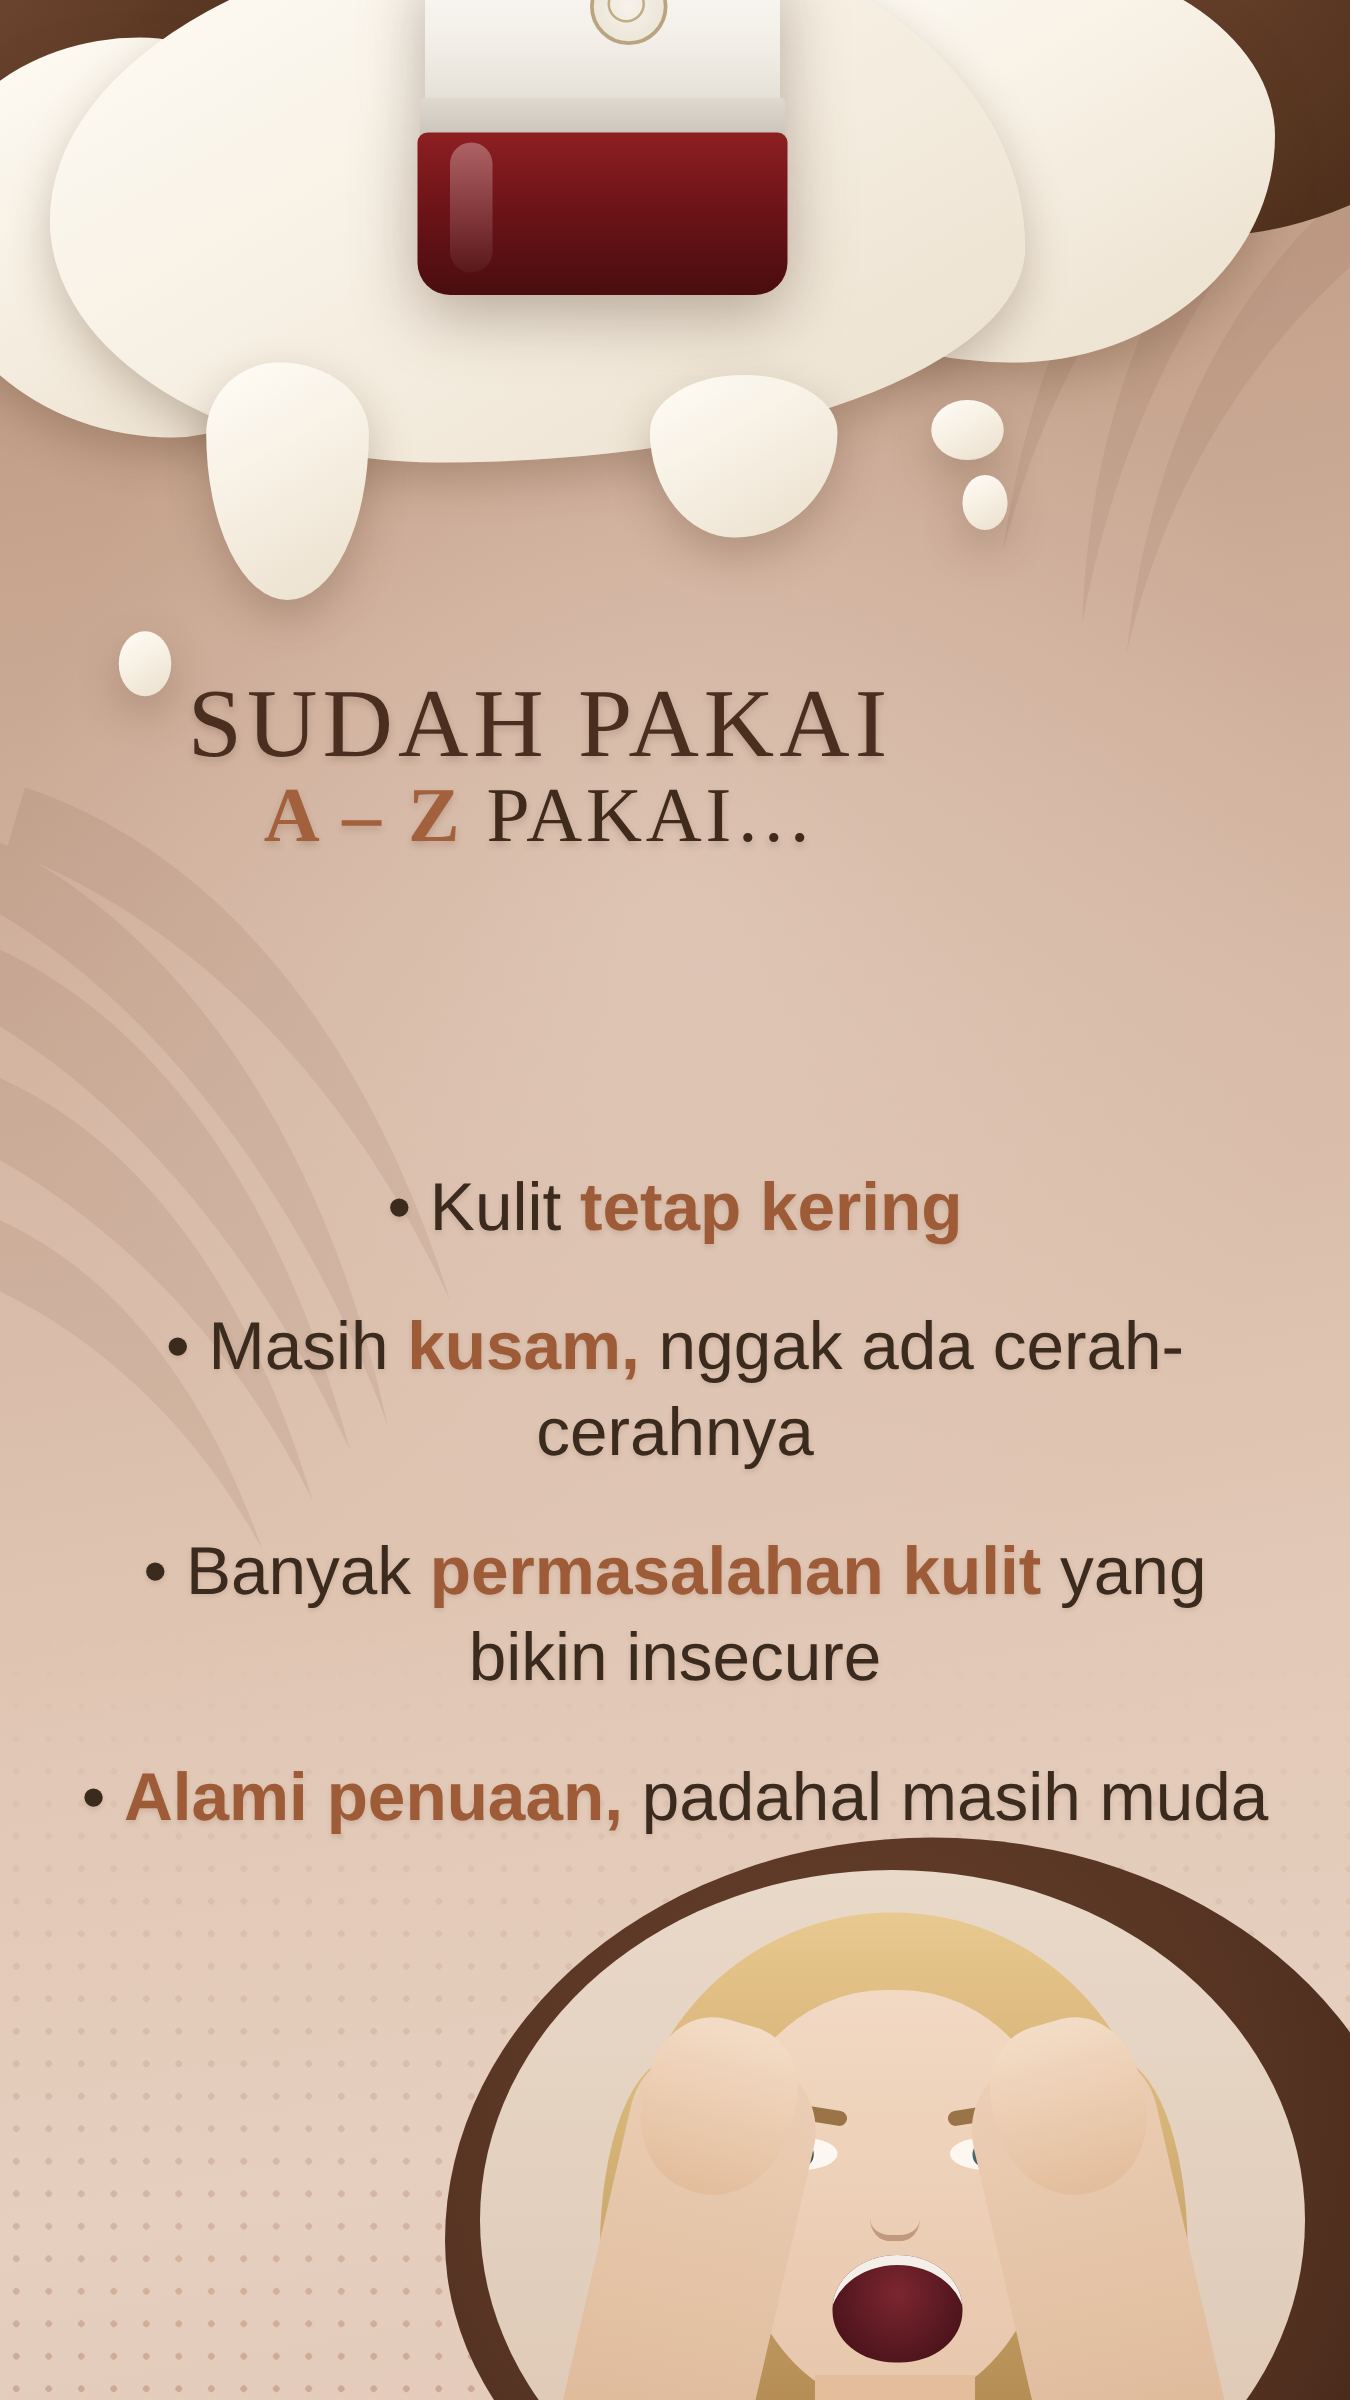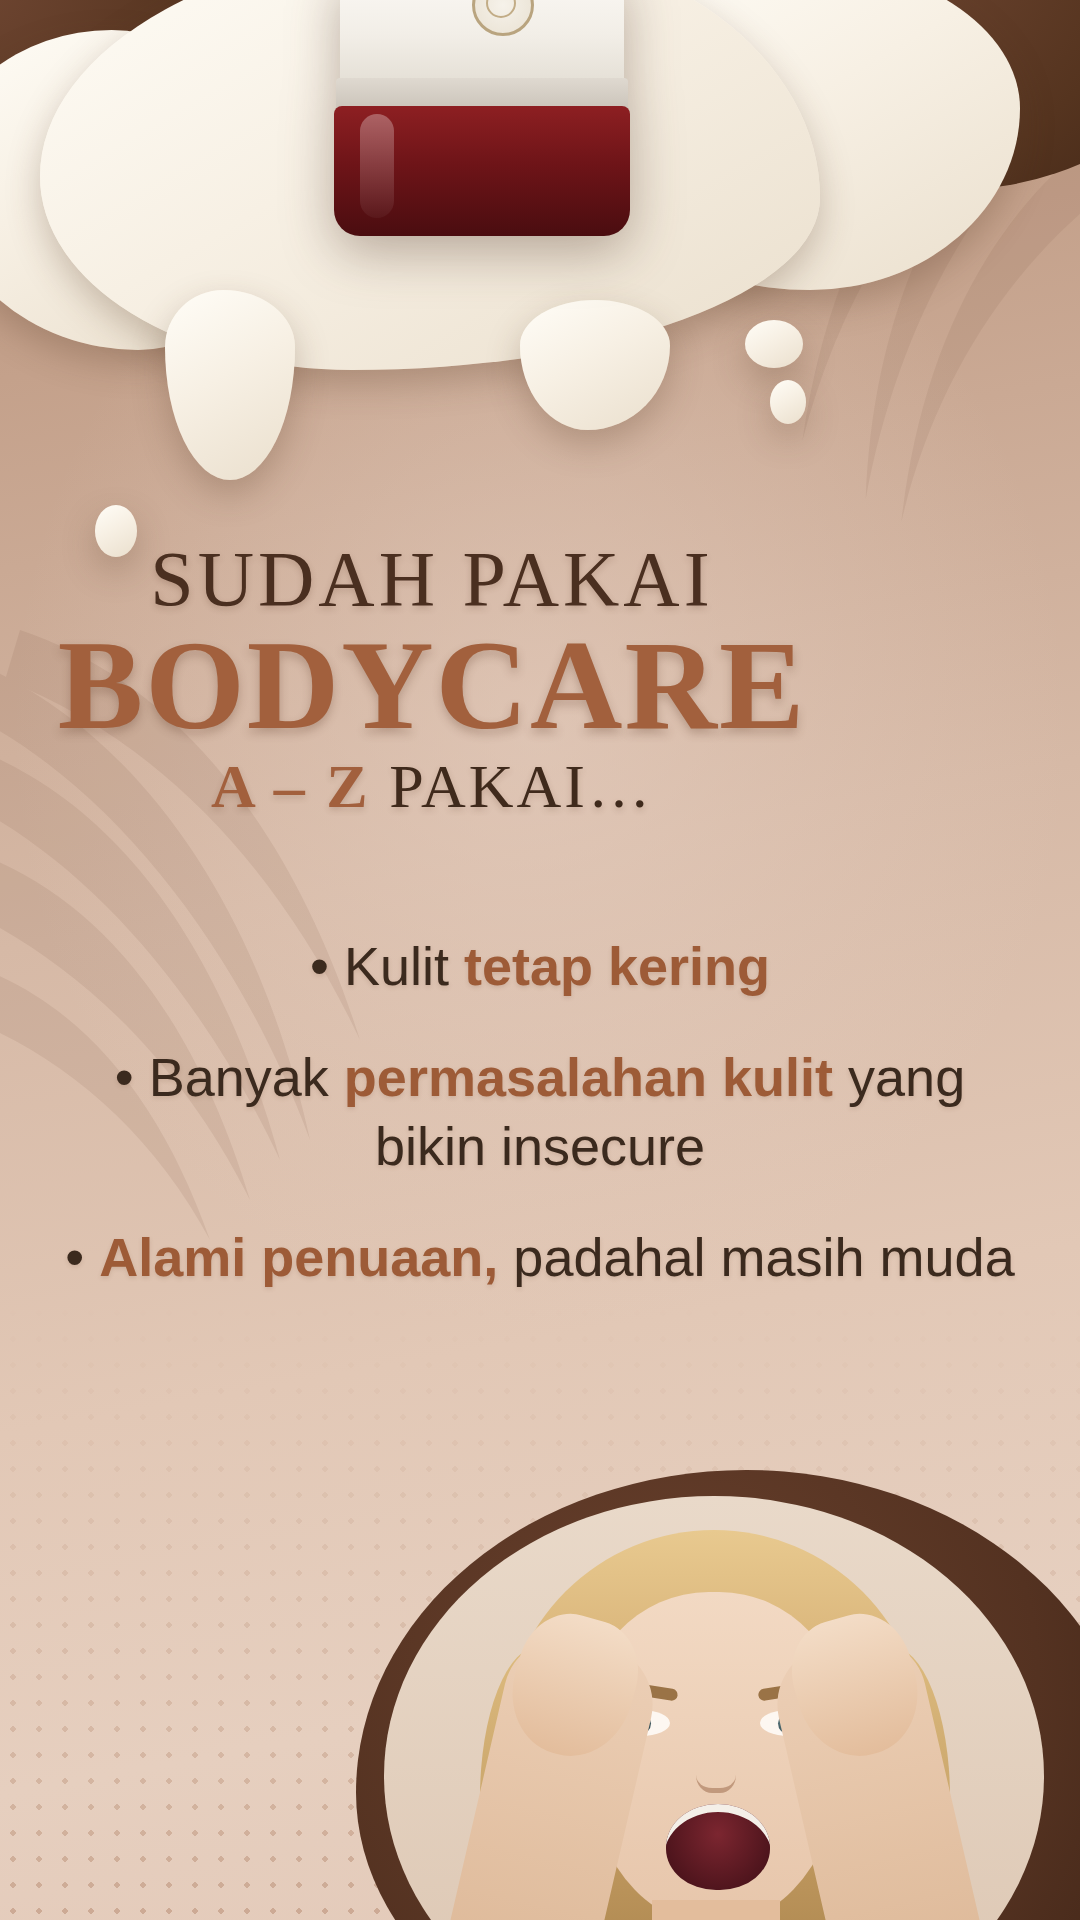--- a/index.html
+++ b/index.html
@@ -368,28 +368,31 @@
       <div class="jar-lid">
         <div class="jar-emblem"></div>
       </div>
       <div class="jar-lid-seal"></div>
       <div class="jar-body"></div>
     </div>
   </div>
 
   <div class="headline">
     <div class="line1">SUDAH PAKAI</div>
-    <div class="line2">BODYCARE</div>
     <div class="line3"><span class="az">A – Z</span><span> PAKAI…</span></div>
   </div>
 
   <div class="bullets">
     <div class="bullet">
       <span class="dot">•</span>
       <span>Kulit </span><span class="hl">tetap kering</span>
+    </div>
+    <div class="bullet">
+      <span class="dot">•</span>
+      <span>Masih </span><span class="hl">kusam,</span><span> nggak ada cerah-cerahnya</span>
     </div>
     <div class="bullet">
       <span class="dot">•</span>
       <span>Banyak </span><span class="hl">permasalahan kulit</span><span> yang bikin insecure</span>
     </div>
     <div class="bullet">
       <span class="dot">•</span>
       <span class="hl">Alami penuaan,</span><span> padahal masih muda</span>
     </div>
   </div>

